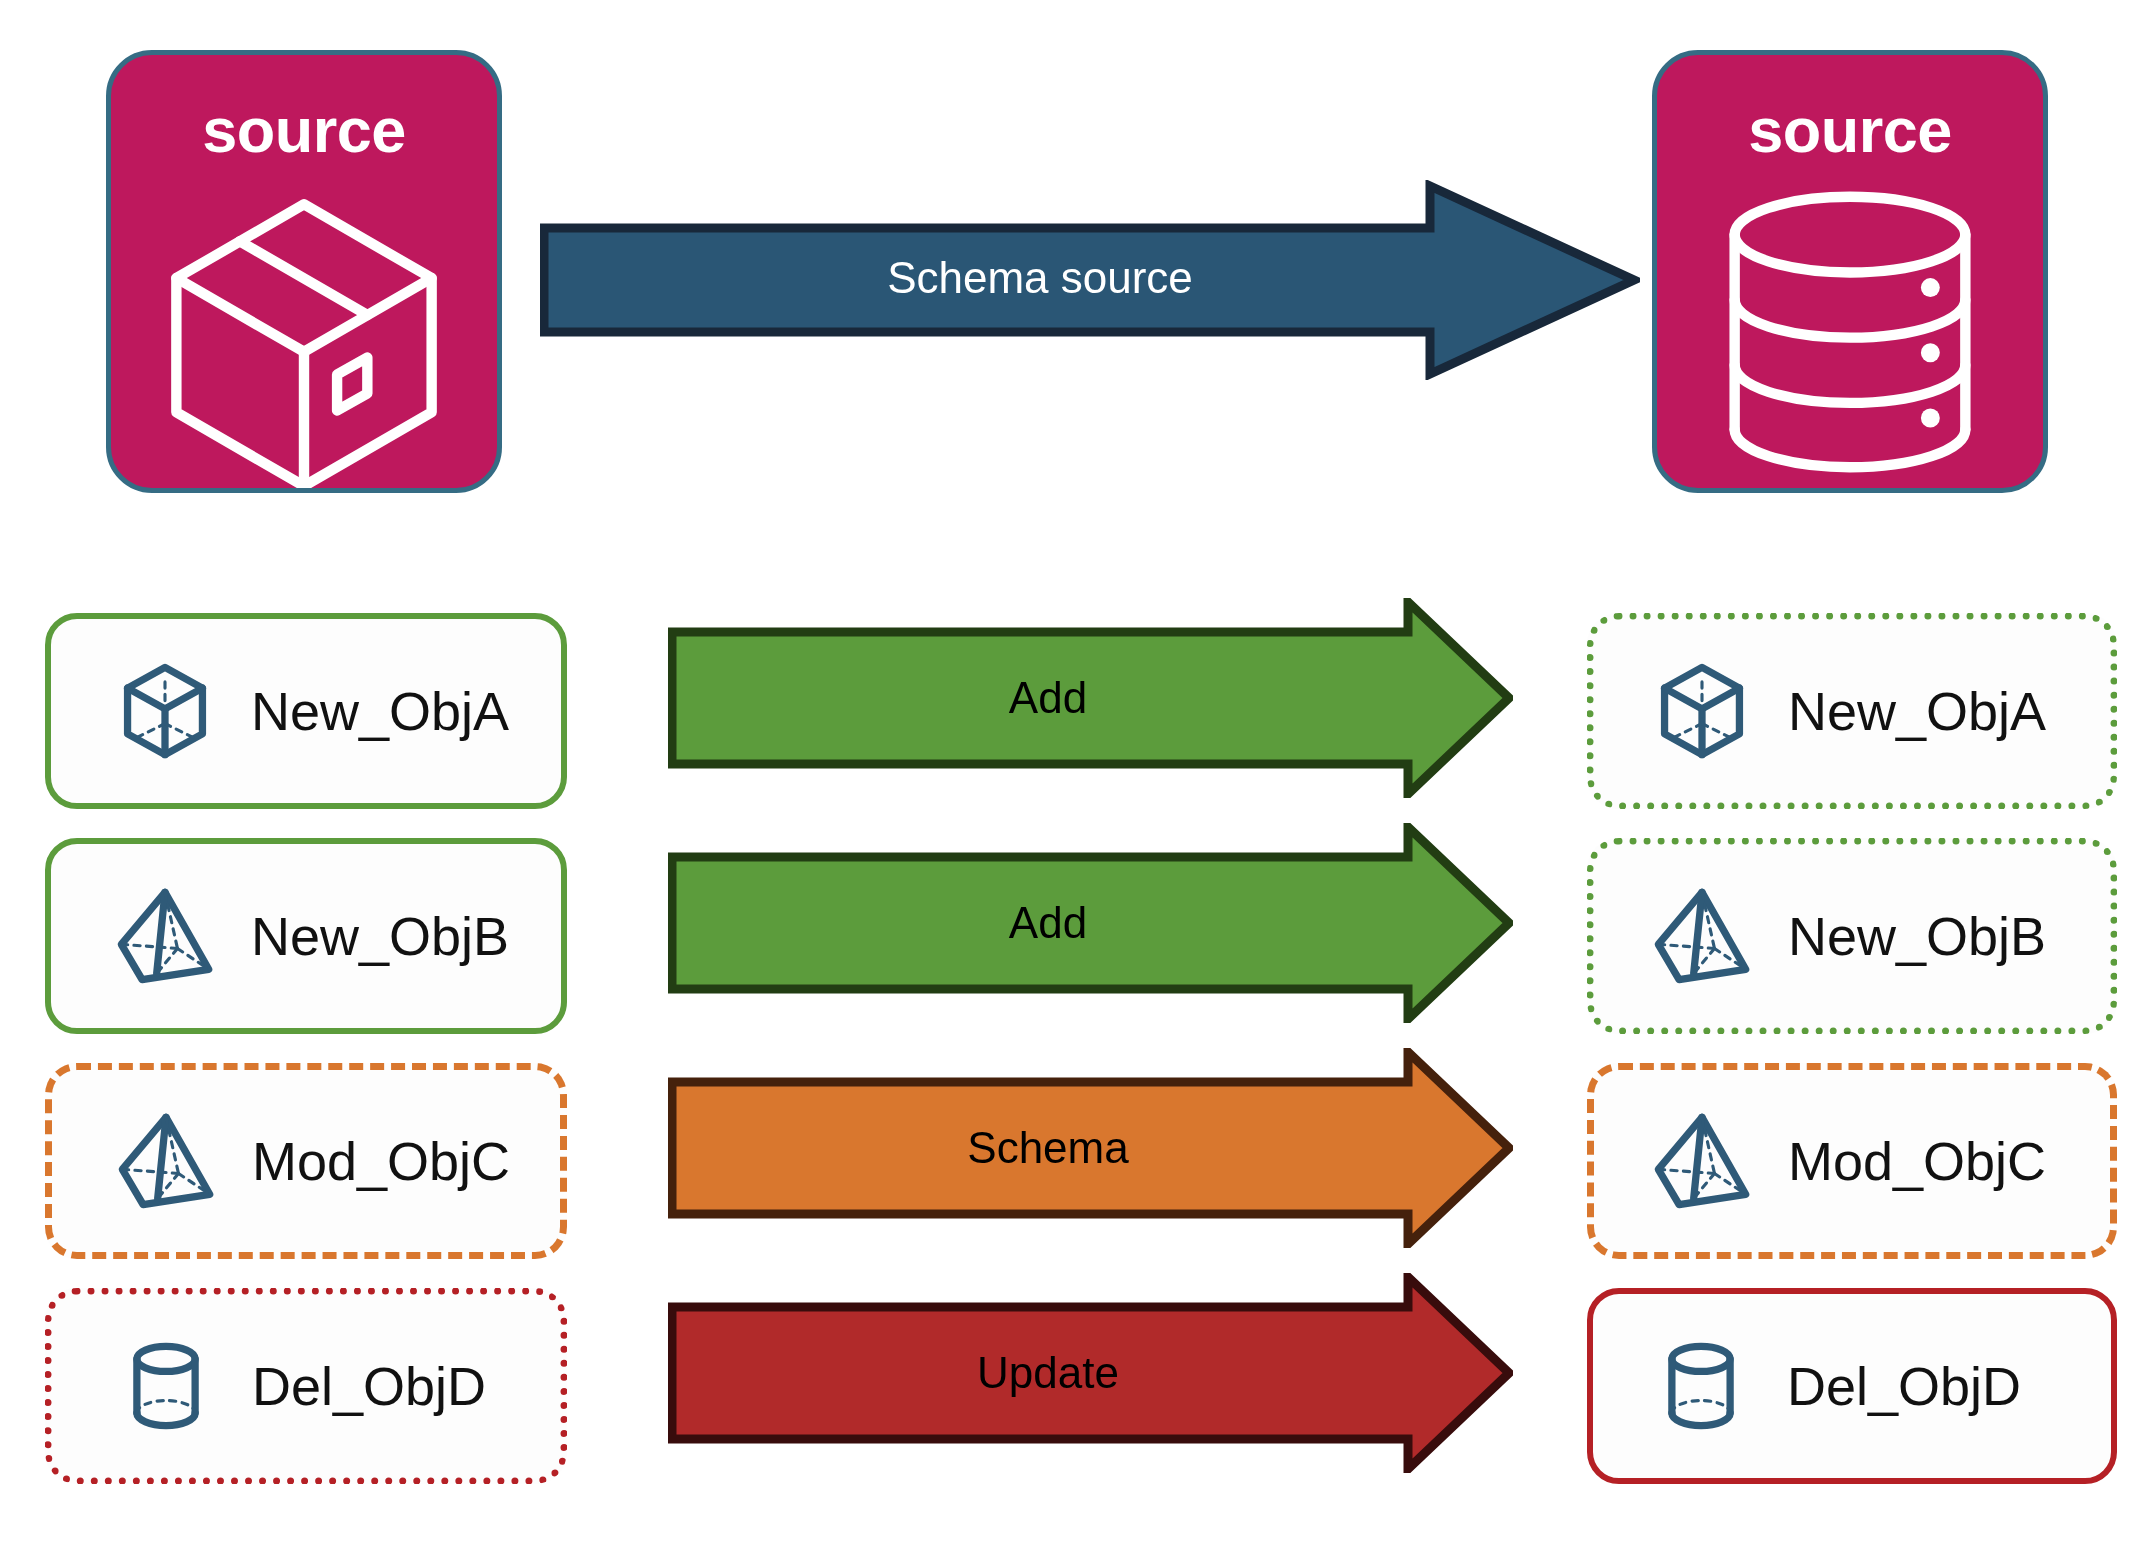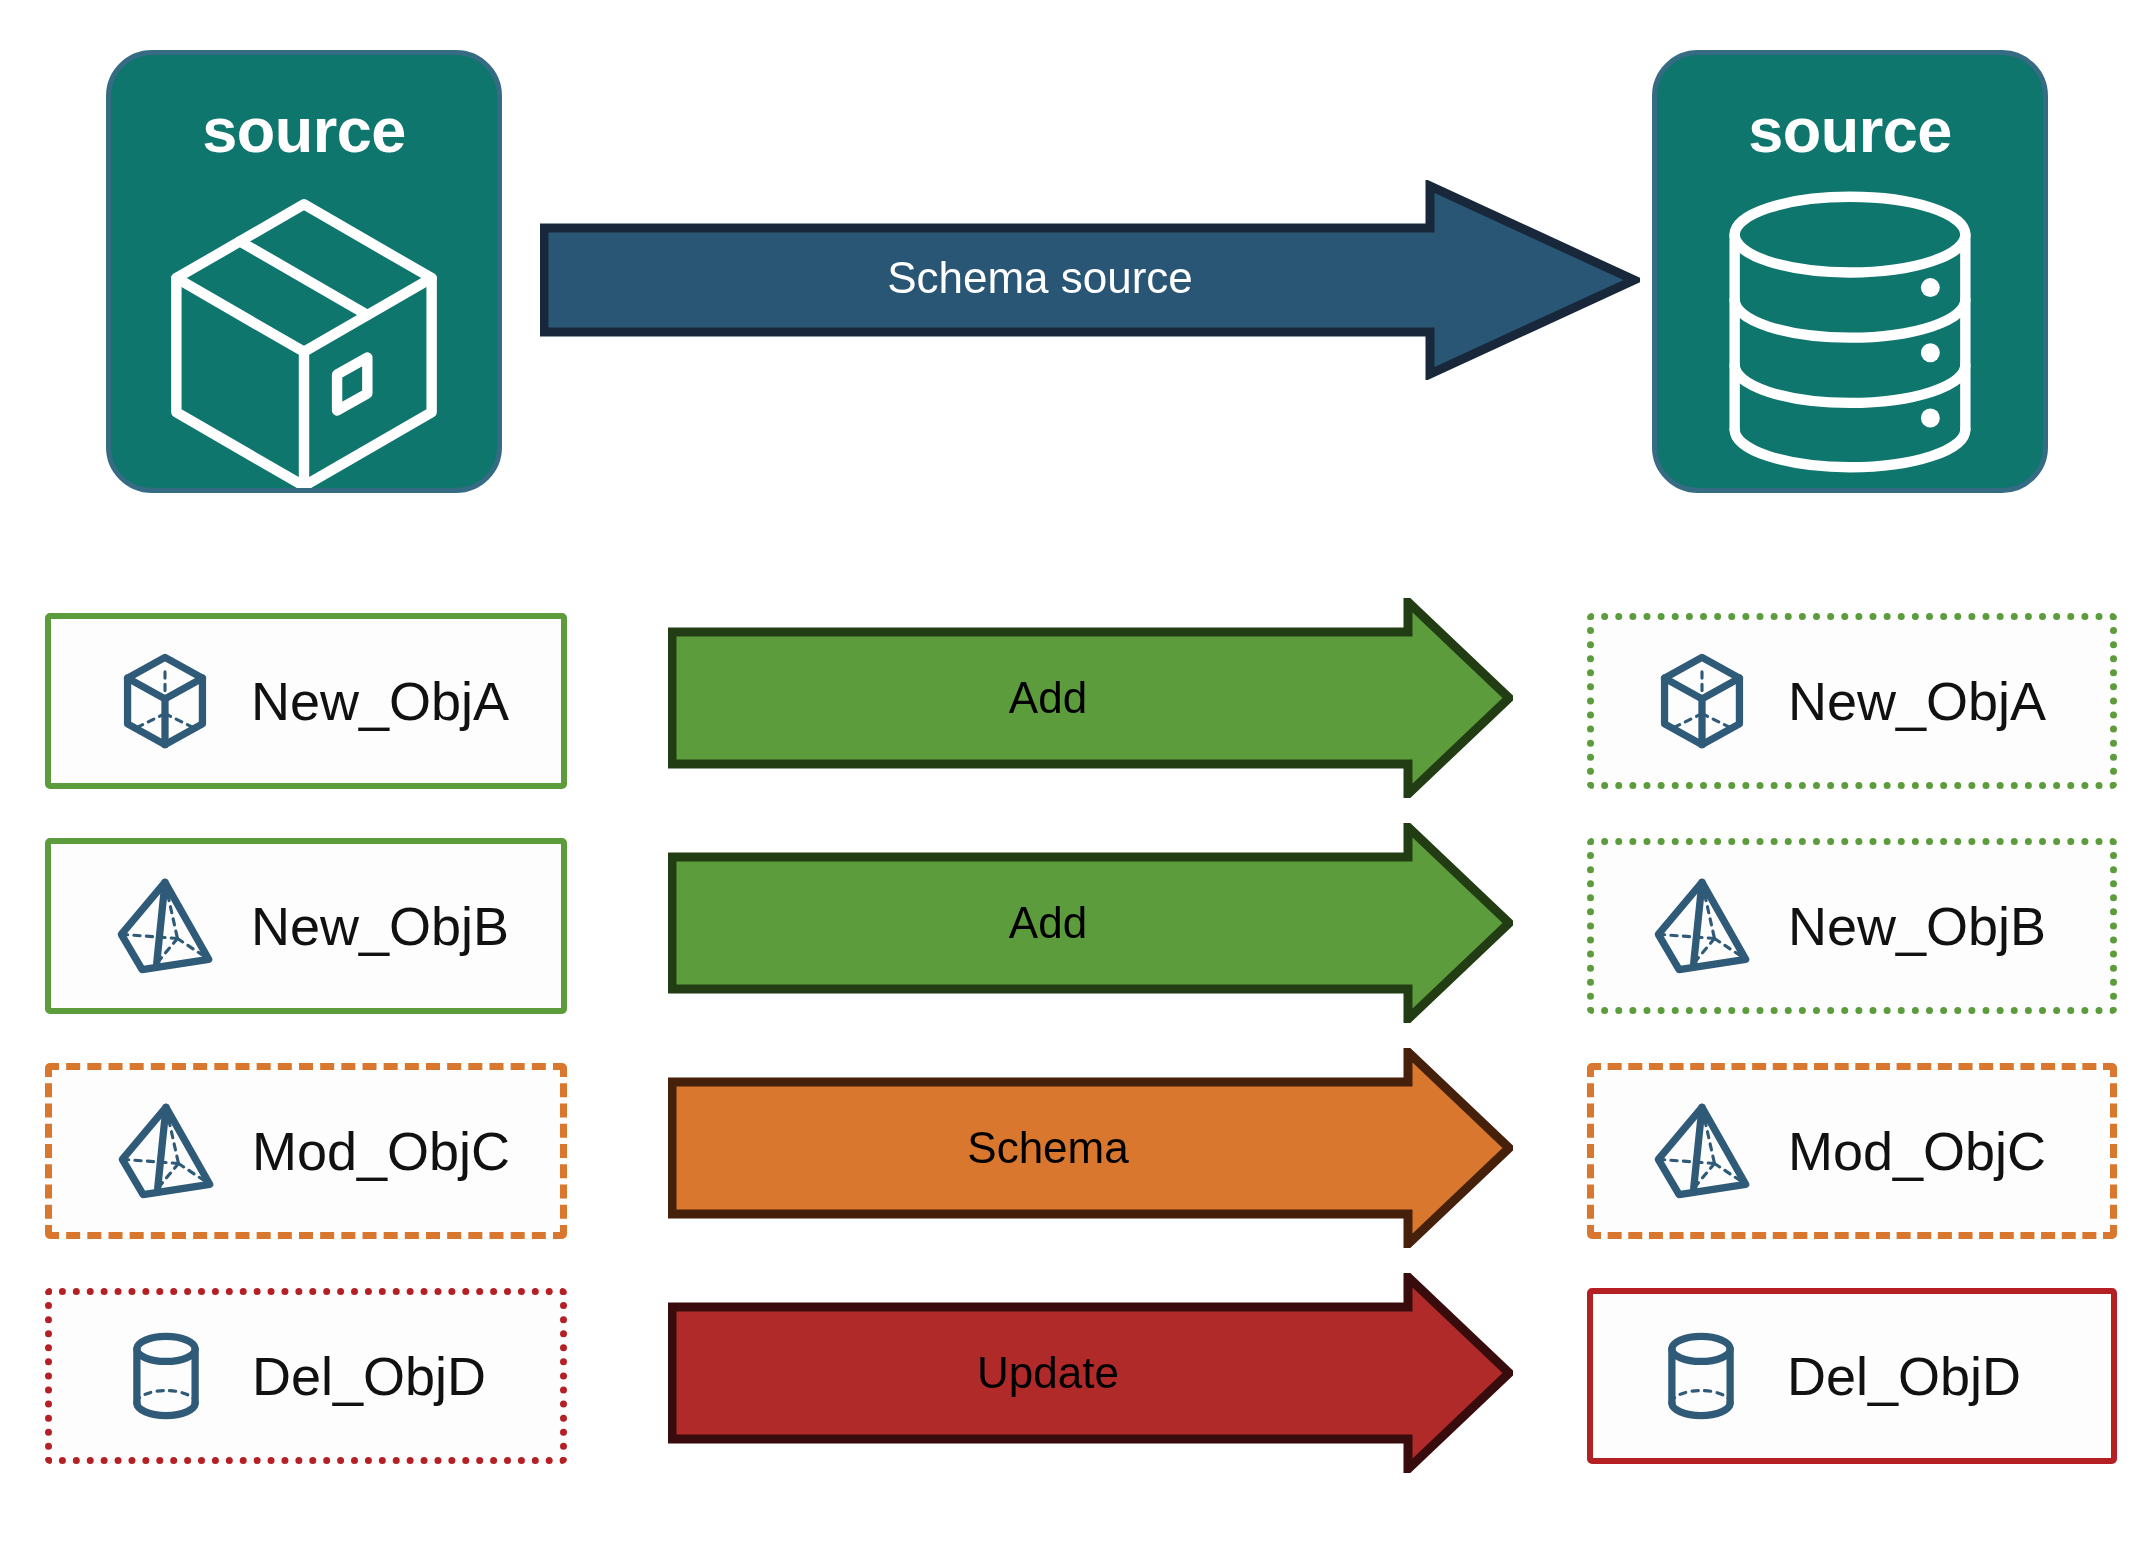--- a/index.html
+++ b/index.html
@@ -14,21 +14,21 @@
     overflow: hidden;
     font-family: "Liberation Sans", sans-serif;
     -webkit-font-smoothing: antialiased;
   }
 
   
   .endpoint {
     position: absolute;
     width: 396px;
     height: 443px;
-    background: #0f766e;
+    background: #be185d;
     border: 5px solid #356C84;
     border-radius: 46px;
     box-sizing: border-box;
     display: flex;
     flex-direction: column;
     align-items: center;
   }
   #endpoint-source { left: 106px; top: 50px; }
   #endpoint-target { left: 1652px; top: 50px; }
 
@@ -88,22 +88,22 @@
     transform: translateY(-50%);
     white-space: nowrap;
     user-select: none;
     pointer-events: none;
   }
 
   
   .obj-pill {
     position: absolute;
     box-sizing: border-box;
-    height: 176px;
-    border-radius: 5px;
+    height: 196px;
+    border-radius: 32px;
     background: #fdfdfd;
     display: flex;
     align-items: center;
   }
   .obj-pill.left  { left: 45px;   width: 522px; }
   .obj-pill.right { left: 1587px; width: 530px; }
 
   .obj-icon {
     width: 104px;
     height: 104px;

